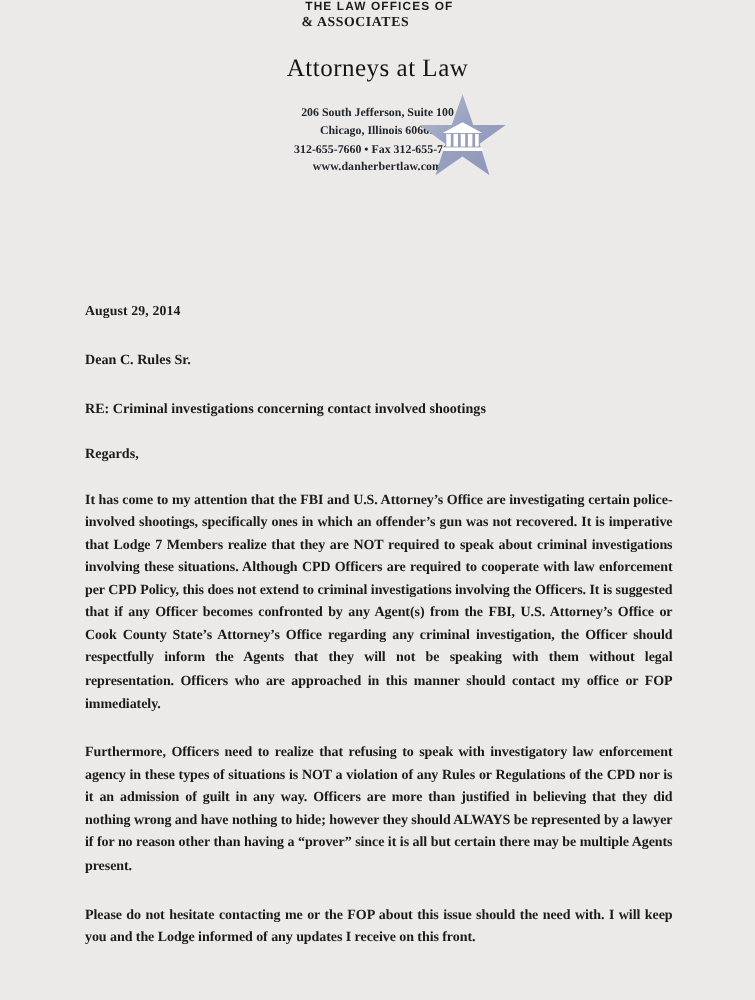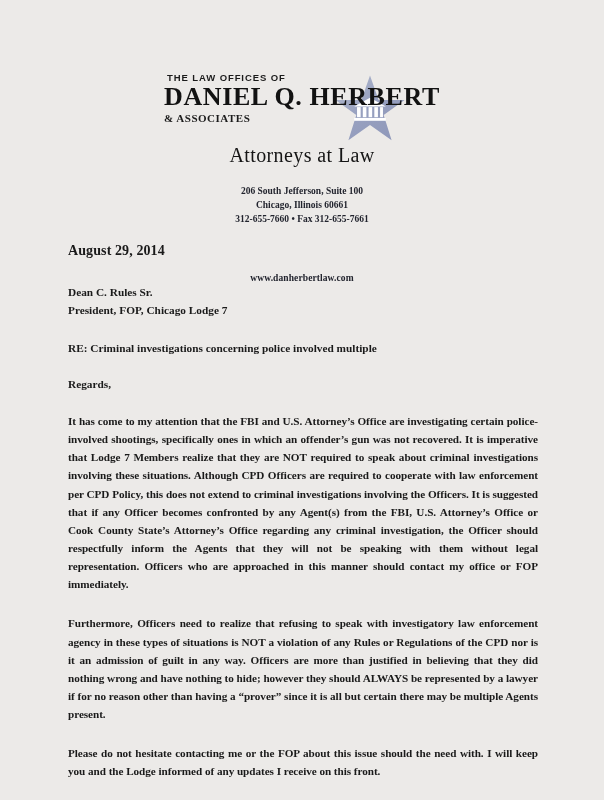--- a/index.html
+++ b/index.html
@@ -21,21 +21,20 @@
     width: 604px;
     height: 800px;
     background: #eceae8;
     box-sizing: border-box;
   }
 
   
   .letterhead {
     position: relative;
     width: 100%;
-    padding-top: 72px;
     text-align: center;
   }
 
   .logo-block {
     position: relative;
     display: inline-block;
     text-align: center;
   }
 
   .logo-wordmark {
@@ -96,32 +95,32 @@
 
   .address-block {
     margin-top: 17px;
     font-family: "Liberation Serif", "DejaVu Serif", serif;
     font-size: 9.5px;
     line-height: 1.52;
     color: #22242e;
     font-weight: 600;
   }
   .address-line { white-space: nowrap; }
-  .address-line.web { letter-spacing: 0.1px; margin-top: 44px; }
+  .address-line.web { letter-spacing: 0.1px; }
 
   
   .body-area {
     position: absolute;
     left: 68px;
     top: 243px;
     width: 470px;
   }
 
   .date-line {
-    font-size: 14px;
+    font-size: 11px;
     font-weight: 700;
     letter-spacing: 0.1px;
     margin-bottom: 25px;
   }
 
   .recipient {
     font-size: 11.3px;
     font-weight: 700;
     line-height: 1.55;
     margin-bottom: 23px;
@@ -174,45 +173,43 @@
         <rect x="56" y="46" width="5" height="14" fill="#ffffff"></rect>
         <rect x="64" y="46" width="4" height="14" fill="#ffffff"></rect>
 
         <rect x="28" y="61" width="44" height="4" fill="#ffffff"></rect>
       </svg>
     </div>
 
     <div class="logo-block">
       <div class="logo-wordmark">
         <div class="law-offices-of">THE LAW OFFICES OF</div>
-        <div class="firm-name">DANIEL Q. HERBERT</div>
         <div class="associates">&amp; ASSOCIATES</div>
       </div>
     </div>
 
     <div class="attorneys-at-law">Attorneys at Law</div>
 
     <div class="address-block">
       <div class="address-line">206 South Jefferson, Suite 100</div>
       <div class="address-line">Chicago, Illinois 60661</div>
       <div class="address-line">312-655-7660 • Fax 312-655-7661</div>
       <div class="address-line web">www.danherbertlaw.com</div>
     </div>
   </div>
 
   <div class="body-area">
 
     <div class="date-line">August 29, 2014</div>
 
     <div class="recipient">
       <div>Dean C. Rules Sr.</div>
-      <div>President, FOP, Chicago Lodge 7</div>
-    </div>
-
-    <div class="re-line">RE:  Criminal investigations concerning police involved multiple</div>
+    </div>
+
+    <div class="re-line">RE:  Criminal investigations concerning contact involved shootings</div>
 
     <div class="salutation">Regards,</div>
 
     <p class="para">It has come to my attention that the FBI and U.S. Attorney’s Office are investigating certain police-involved shootings, specifically ones in which an offender’s gun was not recovered. It is imperative that Lodge 7 Members realize that they are NOT required to speak about criminal investigations involving these situations. Although CPD Officers are required to cooperate with law enforcement per CPD Policy, this does not extend to criminal investigations involving the Officers. It is suggested that if any Officer becomes confronted by any Agent(s) from the FBI, U.S. Attorney’s Office or Cook County State’s Attorney’s Office regarding any criminal investigation, the Officer should respectfully inform the Agents that they will not be speaking with them without legal representation. Officers who are approached in this manner should contact my office or FOP immediately.</p>
 
     <p class="para">Furthermore, Officers need to realize that refusing to speak with investigatory law enforcement agency in these types of situations is NOT a violation of any Rules or Regulations of the CPD nor is it an admission of guilt in any way. Officers are more than justified in believing that they did nothing wrong and have nothing to hide; however they should ALWAYS be represented by a lawyer if for no reason other than having a “prover” since it is all but certain there may be multiple Agents present.</p>
 
     <p class="para">Please do not hesitate contacting me or the FOP about this issue should the need with. I will keep you and the Lodge informed of any updates I receive on this front.</p>
 
   </div>

